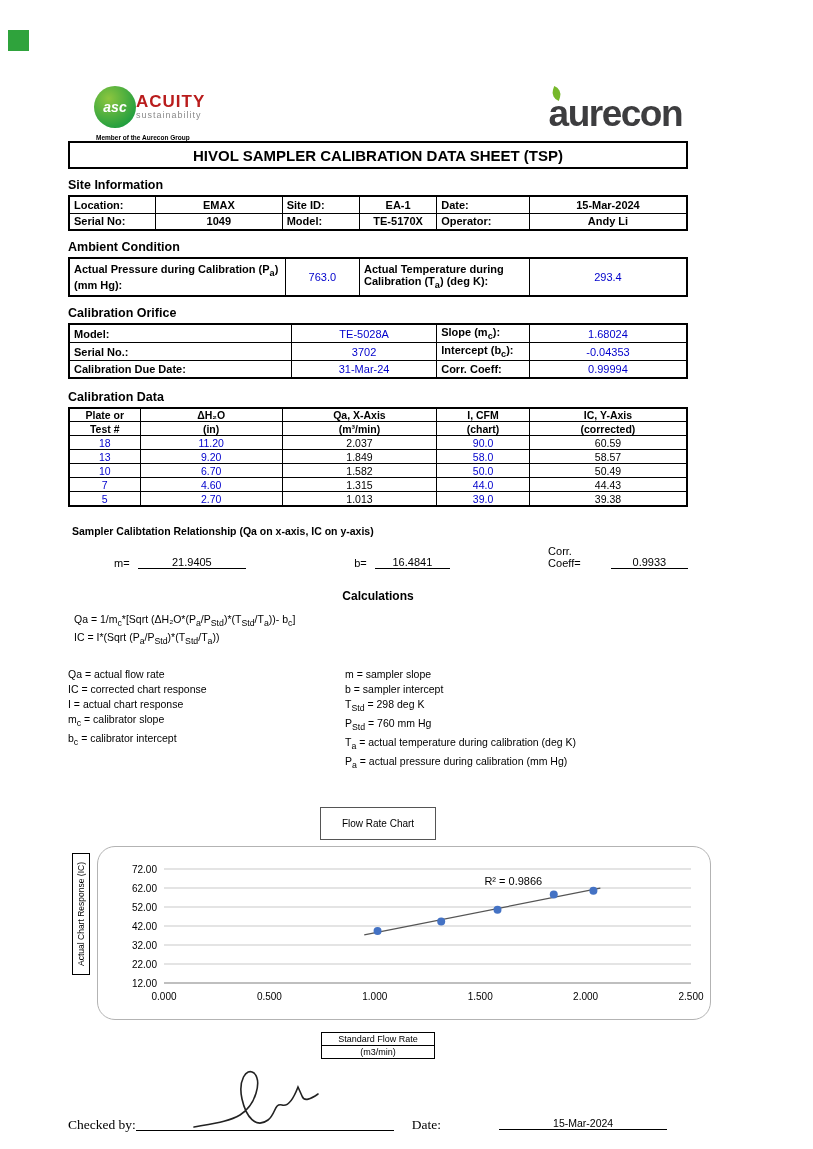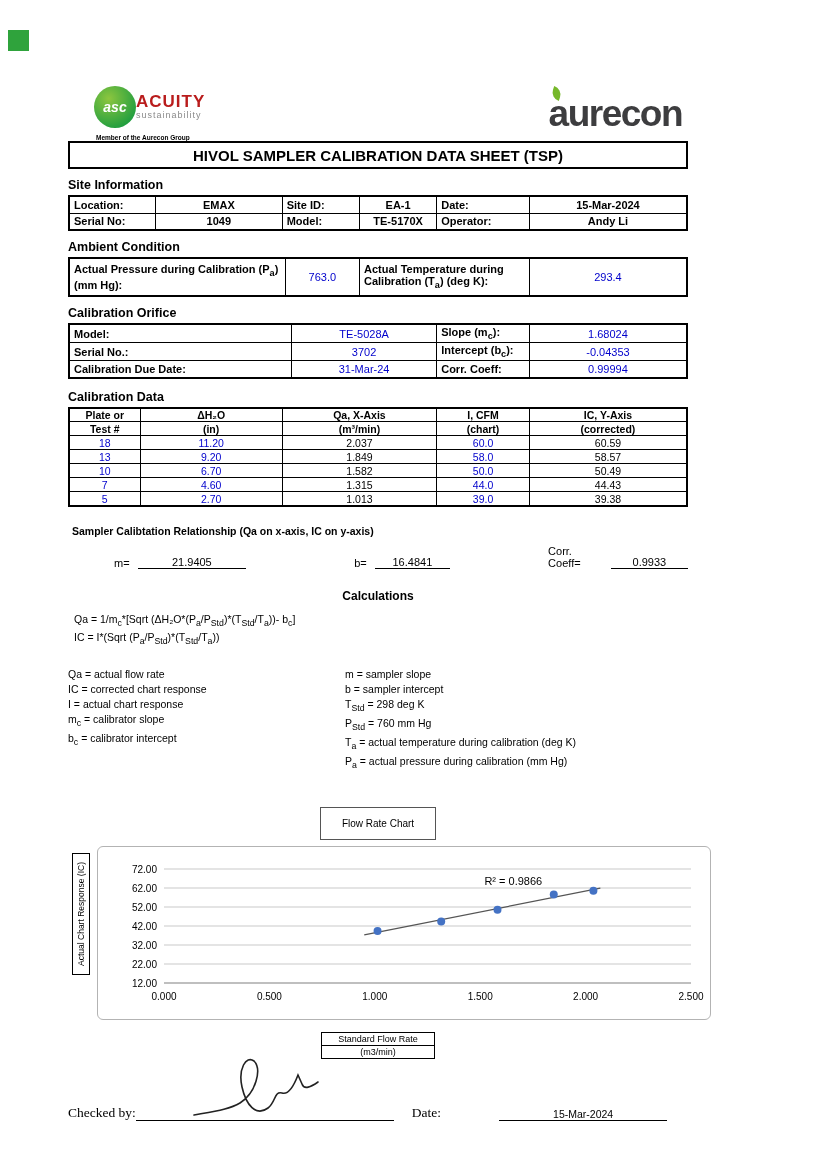--- a/index.html
+++ b/index.html
@@ -53,29 +53,29 @@
 
   .calc-h { text-align: center; font-weight: bold; font-size: 12px; margin: 20px 0 10px; }
   .formula { font-size: 10.5px; margin: 3px 0 3px 6px; }
   .defs { display: flex; margin-top: 22px; font-size: 10.5px; }
   .defs-left { width: 277px; }
   .defs-right { flex: 1; }
   .defs div { margin-bottom: 2.5px; line-height: 12.5px; }
 
   
   .chart-title-box { width: 116px; margin: 30px auto 6px; border: 1px solid #555; text-align: center; font-size: 10px; padding: 10px 0; }
-  .chart-outer { position: relative; width: 614px; margin-left: 29px; border: 1px solid #b3b3b3; border-radius: 6px; padding: 10px 0 8px 0; }
+  .chart-outer { position: relative; width: 614px; margin-left: 29px; border: 1px solid #b3b3b3; border-radius: 18px; padding: 10px 0 8px 0; }
   .ylabel-box { position: absolute; left: -78px; top: 58px; width: 122px; height: 18px; border: 1px solid #000; transform: rotate(-90deg); display: flex; align-items: center; justify-content: center; font-size: 8.5px; background: #fff; }
   svg text { font-family: "Liberation Sans", sans-serif; }
   .xlabel-box { width: 114px; margin: 12px auto 0; border: 1px solid #000; text-align: center; font-size: 9px; }
   .xlabel-box .xl1 { border-bottom: 1px solid #000; padding: 1px 0; }
   .xlabel-box .xl2 { padding: 1px 0; }
 
   
-  .footer { position: relative; margin-top: 46px; display: flex; align-items: flex-end; font-size: 13.5px; }
+  .footer { position: relative; margin-top: 58px; display: flex; align-items: flex-start; font-size: 13.5px; }
   .serif { font-family: "Liberation Serif", serif; }
   .sign-line { display: inline-block; width: 258px; border-bottom: 1px solid #000; height: 14px; }
   .date-lbl { margin-left: 18px; }
   .date-line { display: inline-block; width: 168px; border-bottom: 1px solid #000; text-align: center; font-size: 10.5px; margin-left: 58px; font-family: "Liberation Sans", sans-serif; }
   .signature { position: absolute; left: 118px; top: -52px; }
 </style>
 </head>
 <body>
 
 <div class="corner-square"></div>
@@ -200,21 +200,21 @@
       <td class="hdr">Test #</td>
       <td class="hdr">(in)</td>
       <td class="hdr">(m³/min)</td>
       <td class="hdr">(chart)</td>
       <td class="hdr">(corrected)</td>
     </tr>
     <tr>
       <td class="cell c-blue">18</td>
       <td class="cell c-blue">11.20</td>
       <td class="cell">2.037</td>
-      <td class="cell c-blue">60.0</td>
+      <td class="cell c-blue">90.0</td>
       <td class="cell">60.59</td>
     </tr>
     <tr>
       <td class="cell c-blue">13</td>
       <td class="cell c-blue">9.20</td>
       <td class="cell">1.849</td>
       <td class="cell c-blue">58.0</td>
       <td class="cell">58.57</td>
     </tr>
     <tr>

